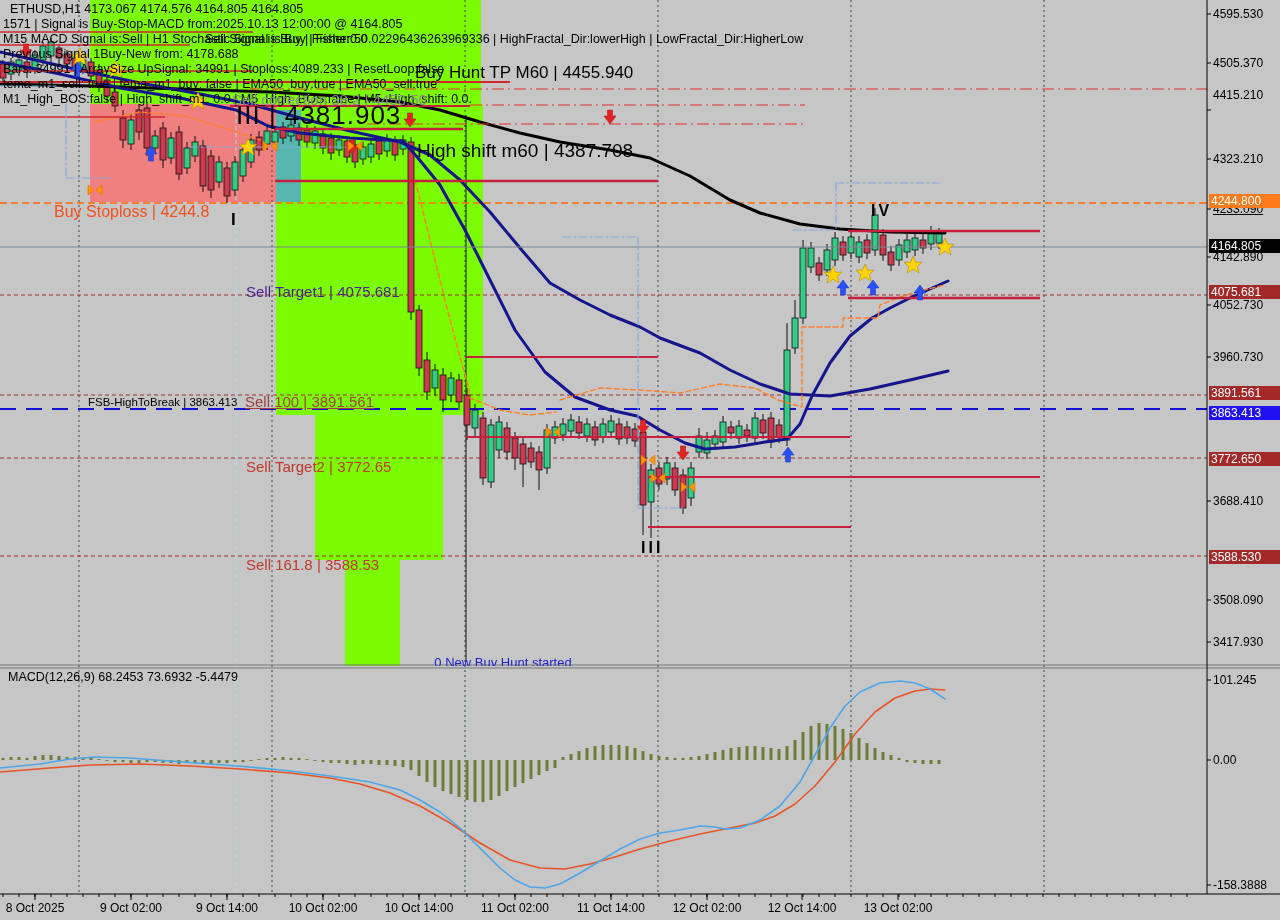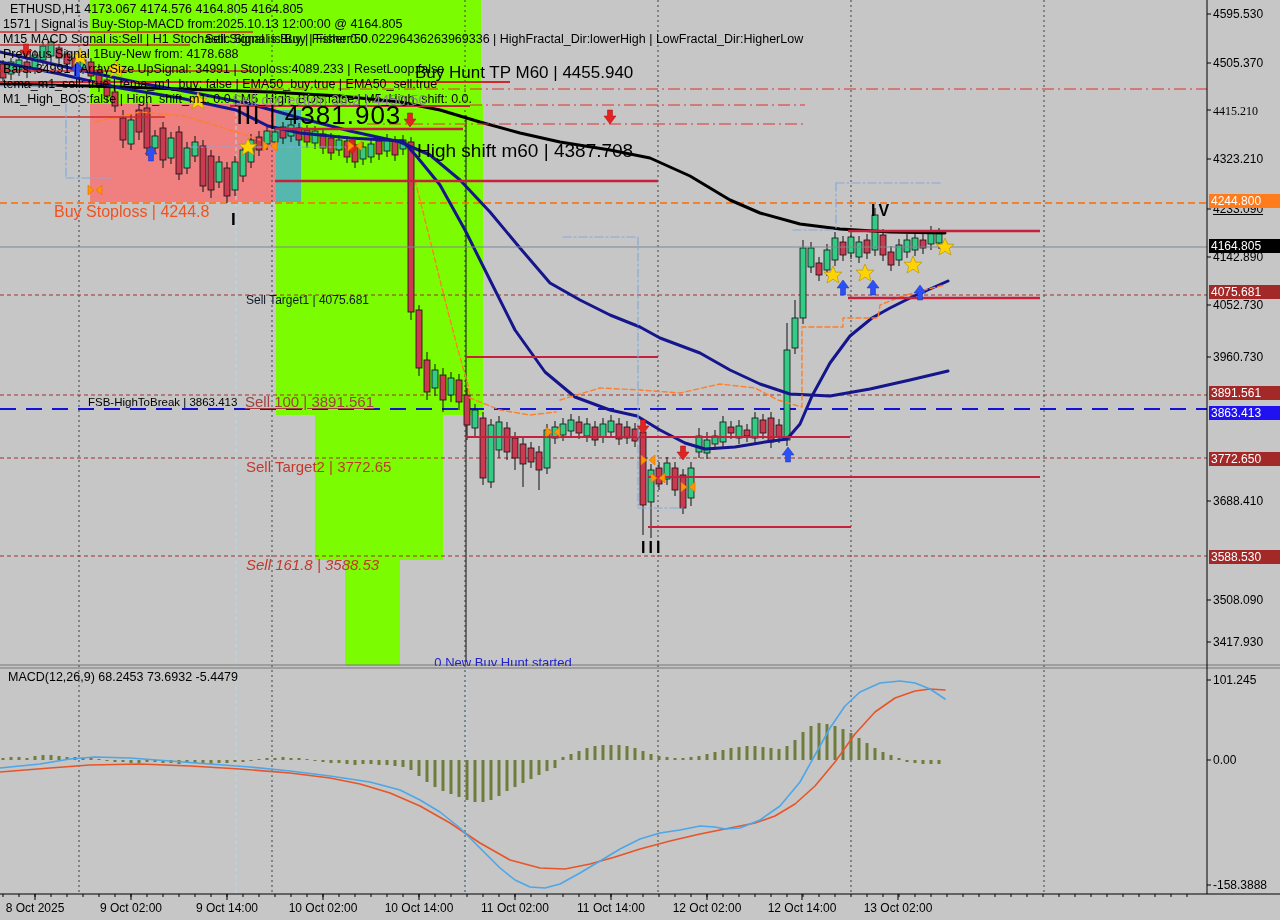--- a/index.html
+++ b/index.html
@@ -571,36 +571,36 @@
       <div class="ann" style="left: 3px; top: 93px; font-size: 12.5px; color: rgb(0, 0, 0);">M1_High_BOS:false | High_shift_m1: 0.0 | M5_High_BOS:false | M5_High_shift: 0.0.</div>
     </div>
   <div id="annotation-layer">
       <div class="ann" style="left: 205px; top: 33px; font-size: 12.5px; color: rgb(0, 0, 0);">Sell Signal is:Buy | Fisher:0.0</div>
       <div class="ann" style="left: 415px; top: 64px; font-size: 17px; color: rgb(0, 0, 0);">Buy Hunt TP M60 | 4455.940</div>
       <div class="ann" style="left: 232px; top: 92px; font-size: 15px; color: rgb(138, 138, 138);">Sell correction 38.2 | 4450.50</div>
       <div class="ann" style="left: 236px; top: 102px; font-size: 26px; color: rgb(0, 0, 0); letter-spacing: 1px;">III | 4381.903</div>
       <div class="ann" style="left: 417px; top: 100px; font-size: 19px; color: rgb(0, 0, 0); margin-top: 41px;">High shift m60 | 4387.708</div>
       <div class="ann" style="left: 54px; top: 204px; font-size: 16px; color: rgb(244, 81, 30);">Buy Stoploss | 4244.8</div>
       <div class="ann" style="left: 231px; top: 211px; font-size: 17px; color: rgb(0, 0, 0); font-weight: bold;">I</div>
-      <div class="ann" style="left: 246px; top: 294px; font-size: 12px; color: #0f172a;">Sell Target1 | 4075.681</div>
+      <div class="ann" style="left: 246px; top: 284px; font-size: 15px; color: #4c1d95;">Sell Target1 | 4075.681</div>
       <div class="ann" style="left: 88px; top: 396px; font-size: 11.5px; color: rgb(0, 0, 0);">FSB-HighToBreak | 3863.413</div>
       <div class="ann" style="left: 245px; top: 394px; font-size: 15px; color: rgb(160, 64, 64); text-decoration: underline;">Sell 100 | 3891.561</div>
       <div class="ann" style="left: 246px; top: 459px; font-size: 15px; color: rgb(192, 57, 43);">Sell Target2 | 3772.65</div>
-      <div class="ann" style="left: 246px; top: 557px; font-size: 15px; color: rgb(192, 57, 43); font-style: italic;">Sell 161.8 | 3588.53</div>
+      <div class="ann" style="left: 246px; top: 557px; font-size: 15px; color: rgb(192, 57, 43);">Sell 161.8 | 3588.53</div>
       <div class="ann" style="left: 641px; top: 540px; font-size: 16px; color: rgb(0, 0, 0); font-weight: bold; letter-spacing: 3px;">III</div>
       <div class="ann" style="left: 871px; top: 203px; font-size: 16px; color: rgb(0, 0, 0); font-weight: bold; letter-spacing: 3px;">IV</div>
       <div class="clipbox" style="left: 393px; top: 655px; height: 11px; width: 220px;">
         <div class="" style="font-size: 13px; color: rgb(34, 34, 204); white-space: nowrap;">0 New Buy Hunt started</div>
       </div>
     </div>
   <div class="ann" id="macd-label" style="left:8px;top:671px;font-size:12.5px;color:#000;text-align:right;">MACD(12,26,9) 68.2453 73.6932 -5.4479</div>
   <div id="price-axis">
       <div class="axlabel" style="top: 7px;">4595.530</div>
       <div class="axlabel" style="top: 56px;">4505.370</div>
-      <div class="axlabel" style="top: 104px; font-family: Liberation Serif, serif;">4415.210</div>
+      <div class="axlabel" style="top: 88px;">4415.210</div>
       <div class="axlabel" style="top: 152px;">4323.210</div>
       <div class="axlabel" style="top: 202px; text-decoration: underline;">4233.090</div>
       <div class="axlabel" style="top: 250px;">4142.890</div>
       <div class="axlabel" style="top: 298px;">4052.730</div>
       <div class="axlabel" style="top: 350px;">3960.730</div>
       <div class="axlabel" style="top: 494px;">3688.410</div>
       <div class="axlabel" style="top: 593px;">3508.090</div>
       <div class="axlabel" style="top: 635px;">3417.930</div>
       <div class="badge" style="top: 193.5px; background: rgb(255, 123, 28);">4244.800</div>
       <div class="badge" style="top: 238.5px; background: rgb(0, 0, 0);">4164.805</div>

